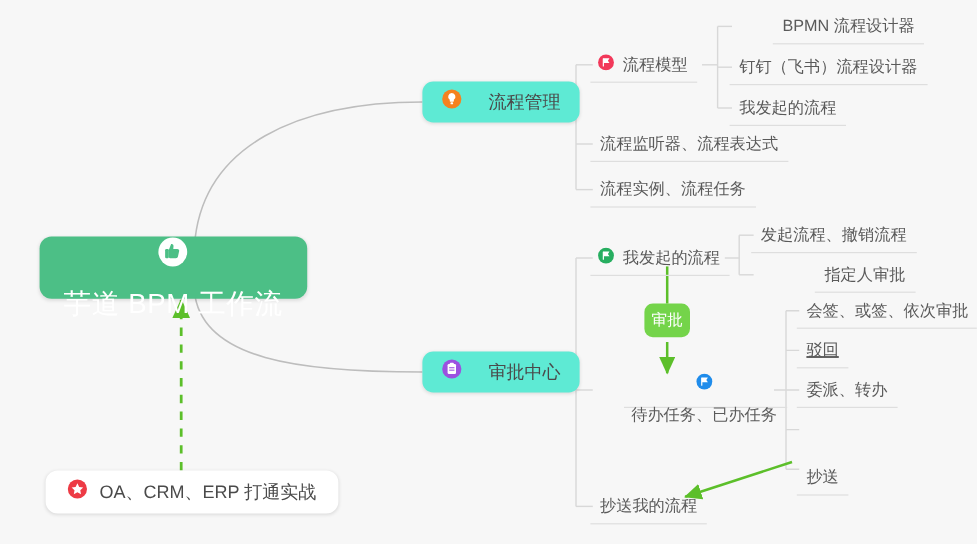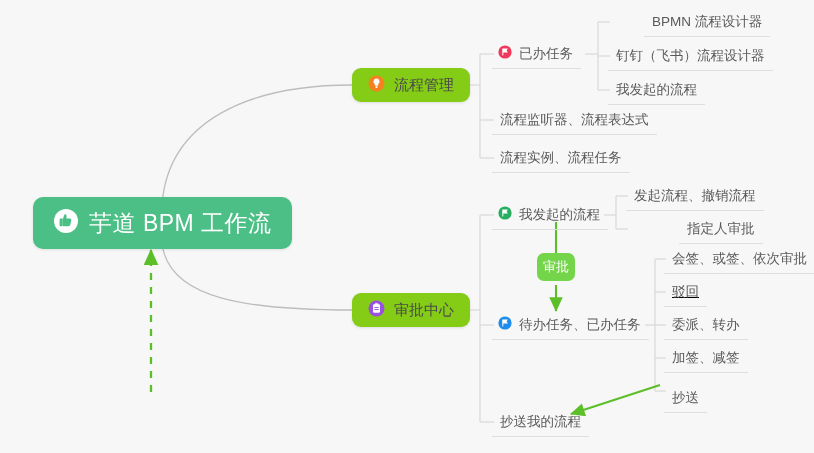--- a/index.html
+++ b/index.html
@@ -14,31 +14,32 @@
 
   
   .root-node{
     position:absolute;
     display:flex;align-items:center;gap:10px;
     background:#4cbf86;
     border-radius:10px;
     padding:0 20px;
     height:52px;
     box-shadow:0 1px 3px rgba(0,0,0,.10);
+    flex-direction:column;
   }
   .root-label{
     color:#ffffff;font-size:23px;letter-spacing:.5px;white-space:nowrap;
   }
   .ic{display:inline-block;flex:0 0 auto;}
 
   
   .branch-node{
     position:absolute;
-    display:flex;align-items:center;gap:9px;
-    background:#84cc16;
+    display:flex;align-items:center;gap:22px;
+    background:#5eead4;
     border-radius:9px;
     padding:0 16px;
     height:34px;
     box-shadow:0 1px 3px rgba(0,0,0,.11);
   }
   .branch-label{font-size:15px;color:#4a4a4a;white-space:nowrap;}
 
   
   .leaf{
     position:absolute;
@@ -149,21 +150,21 @@
   </div>
 
   <div class="leaf" style="left:492px;top:40px;">
     <span class="ic">
       <svg width="14" height="14" viewBox="0 0 14 14">
         <circle cx="7" cy="7" r="6.6" fill="#f2385a"></circle>
         <path d="M4.8 3.6h5.1L8.6 5.6l1.3 2H4.8z" fill="#ffffff"></path>
         <rect x="4.3" y="3.5" width="1" height="7" rx=".5" fill="#ffffff"></rect>
       </svg>
     </span>
-    <span class="leaf-label">已办任务</span>
+    <span class="leaf-label">流程模型</span>
   </div>
 
   <div class="leaf plain" style="left:644px;top:8px;">
     <span class="leaf-label">BPMN 流程设计器</span>
   </div>
   <div class="leaf plain" style="left:608px;top:42px;">
     <span class="leaf-label">钉钉（飞书）流程设计器</span>
   </div>
   <div class="leaf plain" style="left:608px;top:76px;">
     <span class="leaf-label">我发起的流程</span>
@@ -204,45 +205,51 @@
     <span class="leaf-label">发起流程、撤销流程</span>
   </div>
   <div class="leaf plain" style="left:644px;top:215px;margin-left:35px;">
     <span class="leaf-label">指定人审批</span>
   </div>
 
   <div class="badge" style="left:537px;top:253px;">
     <span class="badge-label">审批</span>
   </div>
 
-  <div class="leaf" style="left:492px;top:311px;">
+  <div class="leaf" style="left:520px;top:311px;flex-direction:column;">
     <span class="ic">
       <svg width="14" height="14" viewBox="0 0 14 14">
         <circle cx="7" cy="7" r="6.6" fill="#1f8ceb"></circle>
         <path d="M4.8 3.6h5.1L8.6 5.6l1.3 2H4.8z" fill="#ffffff"></path>
         <rect x="4.3" y="3.5" width="1" height="7" rx=".5" fill="#ffffff"></rect>
       </svg>
     </span>
     <span class="leaf-label">待办任务、已办任务</span>
   </div>
 
   <div class="leaf plain" style="left:664px;top:245px;">
     <span class="leaf-label">会签、或签、依次审批</span>
   </div>
   <div class="leaf plain" style="left:664px;top:278px;text-decoration:underline;">
     <span class="leaf-label">驳回</span>
   </div>
   <div class="leaf plain" style="left:664px;top:311px;">
     <span class="leaf-label">委派、转办</span>
   </div>
-  <div class="leaf plain" style="left:664px;top:344px;">
-    <span class="leaf-label">加签、减签</span>
-  </div>
   <div class="leaf plain" style="left:664px;top:384px;">
     <span class="leaf-label">抄送</span>
   </div>
 
   <div class="leaf plain" style="left:492px;top:408px;">
     <span class="leaf-label">抄送我的流程</span>
   </div>
 
+  <div class="callout" style="left:38px;top:392px;">
+    <span class="ic">
+      <svg width="17" height="17" viewBox="0 0 17 17">
+        <circle cx="8.5" cy="8.5" r="8" fill="#ed3b45"></circle>
+        <path d="M8.5 3.8l1.5 3 3.3.5-2.4 2.3.6 3.3-3-1.6-3 1.6.6-3.3L3.7 7.3l3.3-.5z" fill="#ffffff"></path>
+      </svg>
+    </span>
+    <span class="callout-label">OA、CRM、ERP 打通实战</span>
+  </div>
 
 </div>
 
 </body></html>

